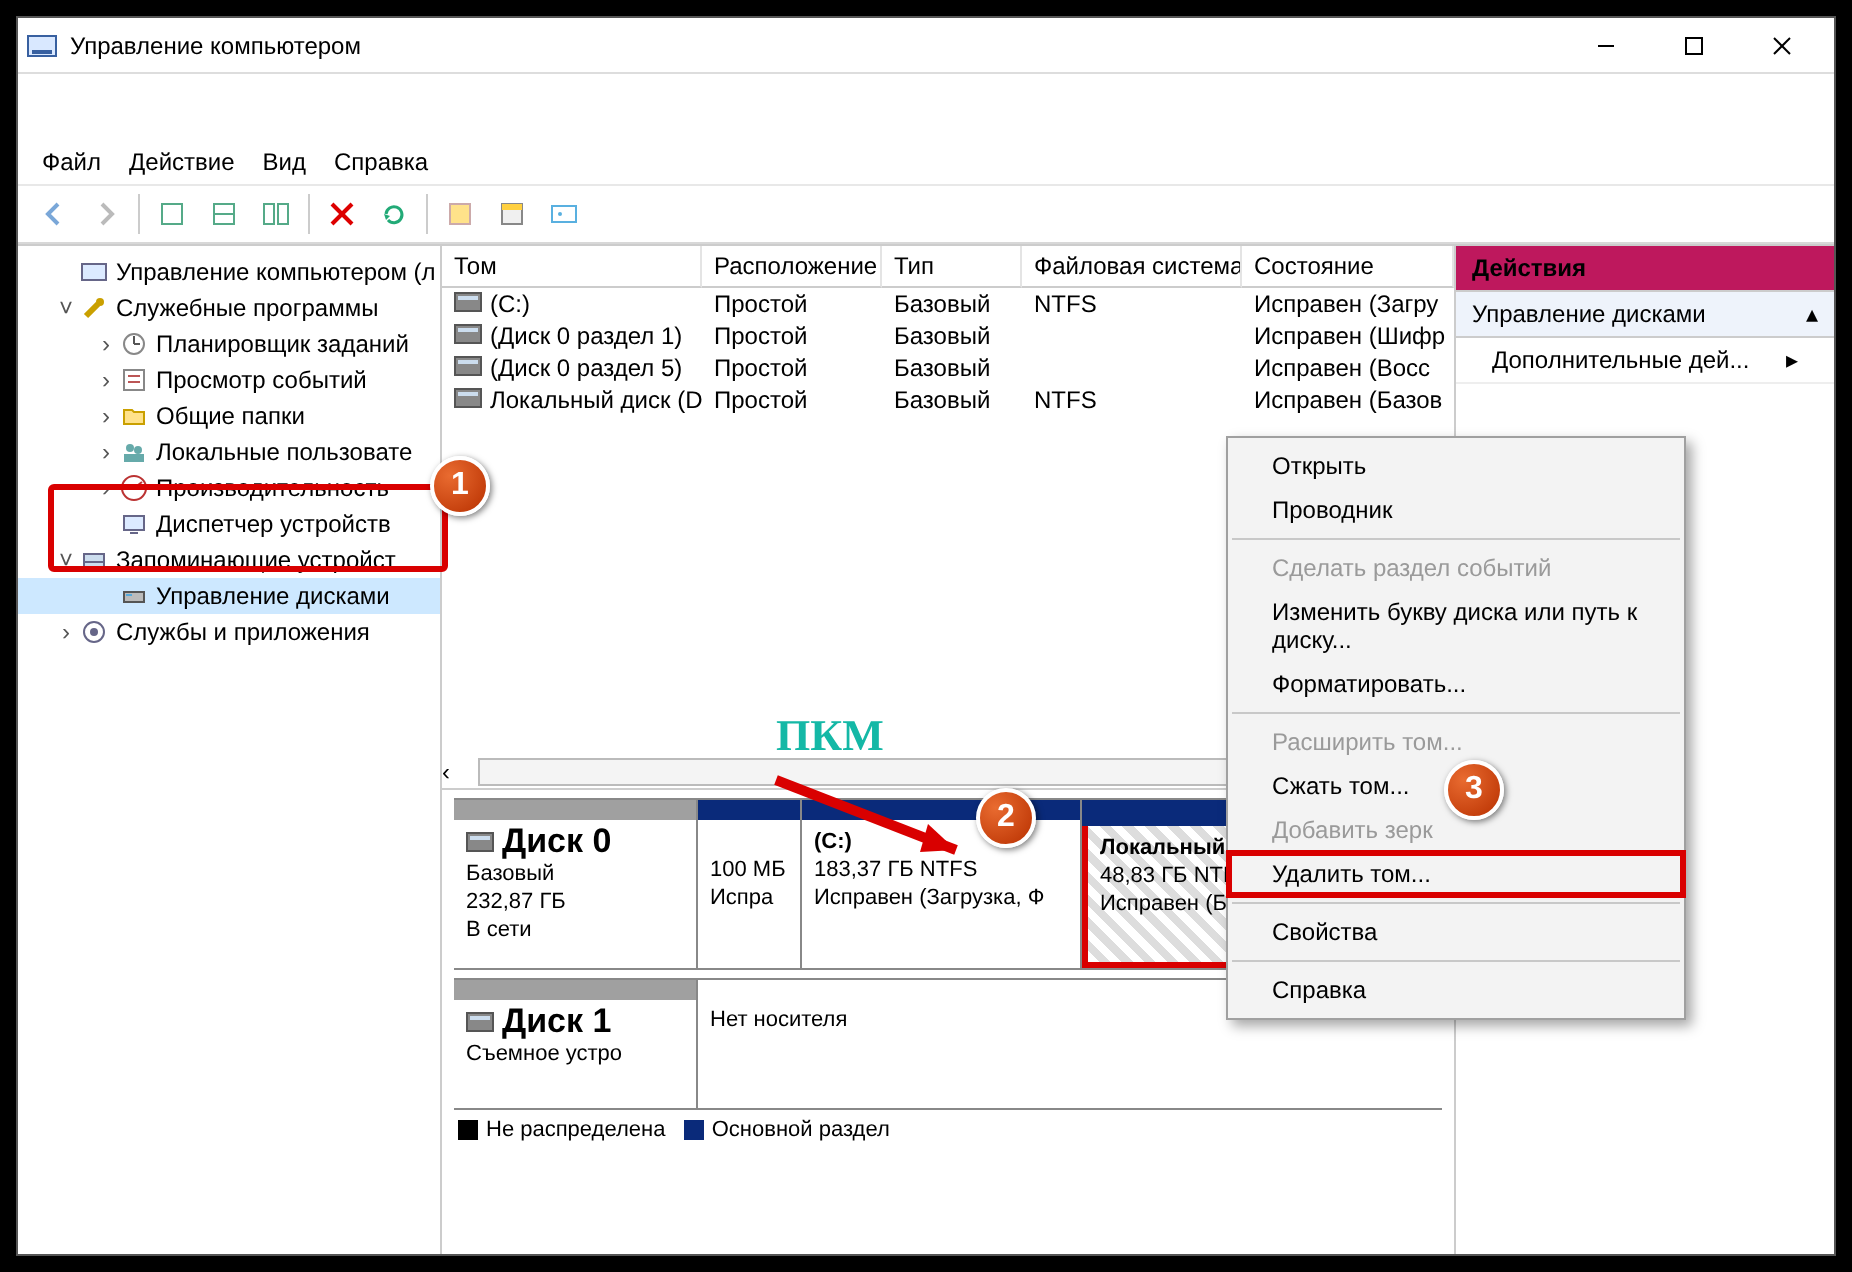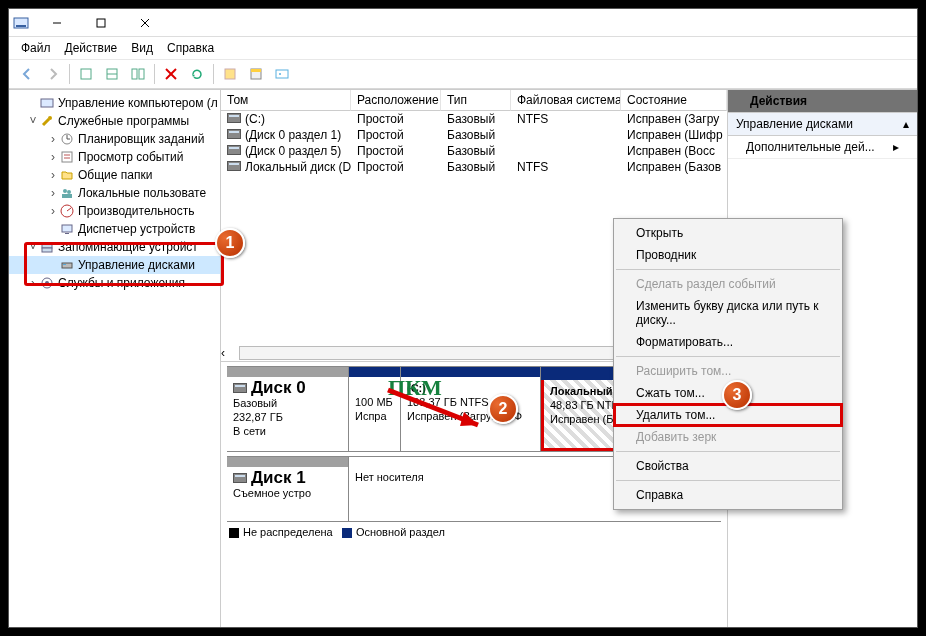--- a/index.html
+++ b/index.html
@@ -6,35 +6,35 @@
   html, body { margin: 0; padding: 0; font-family: "Segoe UI", Tahoma, sans-serif; font-size: 12px; color: #000; }
   body { background: #000; }
   .frame { position: relative; width: 926px; height: 636px; background: #000; }
   .window { position: absolute; left: 8px; top: 8px; right: 8px; bottom: 8px; background: #fff; border: 1px solid #555; display: flex; flex-direction: column; }
   .titlebar { display: flex; align-items: center; height: 28px; padding: 0 4px; border-bottom: 1px solid #ddd; }
   .titlebar .icon { width: 16px; height: 16px; margin-right: 6px; }
   .titlebar .title { flex: 1; font-size: 12px; }
   .winbtns { display: flex; }
   .winbtn { width: 44px; height: 28px; display: flex; align-items: center; justify-content: center; }
   .menubar { display: flex; gap: 2px; padding: 2px 6px; font-size: 12px; }
-  .menubar span { padding: 2px 6px; }
+  .menubar span { padding: 2px 6px; margin-top: 33px; }
   .toolbar { display: flex; align-items: center; gap: 2px; padding: 3px 6px; border-top: 1px solid #e8e8e8; border-bottom: 1px solid #d8d8d8; }
   .tbtn { width: 24px; height: 22px; display: flex; align-items: center; justify-content: center; border: 1px solid transparent; }
   .tsep { width: 1px; height: 20px; background: #ccc; margin: 0 2px; }
   .main { flex: 1; display: flex; min-height: 0; border-top: 1px solid #ccc; }
   .tree { width: 212px; border-right: 1px solid #ccc; padding: 4px 0; overflow: hidden; }
   .tree .node { display: flex; align-items: center; height: 18px; padding-left: 18px; white-space: nowrap; }
   .tree .lvl1 { padding-left: 18px; }
   .tree .lvl2 { padding-left: 38px; }
   .tree .expander { width: 12px; text-align: center; color: #555; }
   .tree .ticon { width: 16px; height: 16px; margin-right: 3px; display:inline-flex; align-items:center; justify-content:center; }
   .tree .sel { background: #cde8ff; }
   .center { flex: 1; display: flex; flex-direction: column; min-width: 0; }
   .actions { width: 190px; border-left: 1px solid #ccc; }
-  .actions .hdr { padding: 4px 22px; font-weight: 600; border-bottom: 1px solid #ccc; background: #737373;}
+  .actions .hdr { padding: 4px 8px; font-weight: 600; border-bottom: 1px solid #ccc; background: #be185d;}
   .actions .grp { padding: 4px 8px; background: #eef3fb; border-bottom: 1px solid #ccc; display:flex; justify-content:space-between; align-items:center;}
   .actions .item { padding: 4px 18px; border-bottom: 1px solid #eee; display:flex; justify-content:space-between; align-items:center;}
   .vol-table { border-bottom: 1px solid #ccc; }
   .vol-head, .vol-row { display: flex; }
   .vol-head { background: #fff; }
   .vol-head div { padding: 3px 6px; border-right: 1px solid #e4e4e4; border-bottom: 1px solid #ccc; font-weight: 400; white-space:nowrap; overflow:hidden;}
   .vol-row div { padding: 1px 6px; white-space: nowrap; overflow: hidden; }
   .col-vol { width: 130px; }
   .col-loc { width: 90px; }
   .col-type { width: 70px; }
@@ -63,36 +63,37 @@
   .disk1 .empty .pbody{flex:1;padding:4px 6px;font-size:11px;}
   .legend { padding:2px 8px 6px 8px; font-size:11px; }
   .legend .sw { display:inline-block; width:10px; height:10px; margin-right:4px; vertical-align:middle;}
   .ctx { position:absolute; left:613px; top:218px; width:230px; background:#f3f3f3; border:1px solid #a0a0a0; box-shadow:3px 3px 6px rgba(0,0,0,.35); padding:3px 0; font-size:12px; z-index:50;}
   .ctx .mi { padding:4px 22px; color:#000; }
   .ctx .mi.disabled { color:#9a9a9a; }
   .ctx .sep { height:1px; background:#c8c8c8; margin:3px 2px;}
   .ctx .mi.red { outline:3px solid #d90000; outline-offset:-2px; }
   .badge { position:absolute; width:30px; height:30px; border-radius:50%; background:radial-gradient(circle at 30% 30%,#e96b30,#b83000); border:2px solid #fff; box-shadow:1px 1px 3px rgba(0,0,0,.5); color:#fff; font-weight:700; font-size:16px; display:flex; align-items:center; justify-content:center; z-index:60;}
   .red-box { position:absolute; border:3px solid #d90000; border-radius:3px; z-index:40; pointer-events:none;}
-  .pkm { position:absolute; left:388px; top:375px; color:#15803d; font:700 22px "Segoe UI"; z-index:55; }
+  .pkm { position:absolute; left:388px; top:355px; color:#14b8a6; font:700 22px "Segoe UI"; z-index:55; }
   .arrow { position:absolute; z-index:55; }
 </style>
 </head>
 <body>
 
 <div class="frame">
 <div class="window">
 
   <div class="titlebar">
     <span class="icon">
       <svg width="16" height="16">
             <rect x="1" y="3" width="14" height="10" fill="#d9e8ff" stroke="#3860a0"></rect>
             <rect x="3" y="10" width="10" height="2" fill="#3860a0"></rect>
           </svg>
     </span>
+    <span class="title">Управление компьютером</span>
     <div class="winbtns">
       <div class="winbtn">
             <svg width="10" height="10">
               <line x1="1" y1="5" x2="9" y2="5" stroke="#000"></line>
             </svg>
           </div>
       <div class="winbtn">
             <svg width="10" height="10">
               <rect x="1" y="1" width="8" height="8" fill="none" stroke="#000"></rect>
             </svg>
@@ -401,22 +402,22 @@
 <div class="ctx">
   <div class="mi">Открыть</div>
   <div class="mi">Проводник</div>
   <div class="sep"></div>
   <div class="mi disabled">Сделать раздел событий</div>
   <div class="mi">Изменить букву диска или путь к диску...</div>
   <div class="mi">Форматировать...</div>
   <div class="sep"></div>
   <div class="mi disabled">Расширить том...</div>
   <div class="mi">Сжать том...</div>
+  <div class="mi disabled">Добавить зерк</div>
   <div class="mi red">Удалить том...</div>
-  <div class="mi disabled">Добавить зерк</div>
   <div class="sep"></div>
   <div class="mi">Свойства</div>
   <div class="sep"></div>
   <div class="mi">Справка</div>
 </div>
 
 <div class="red-box" style="left:24px; top:242px; width:200px; height:44px;"></div>
 <div class="badge" style="left:215px; top:228px;">
       <span>1</span>
     </div>

